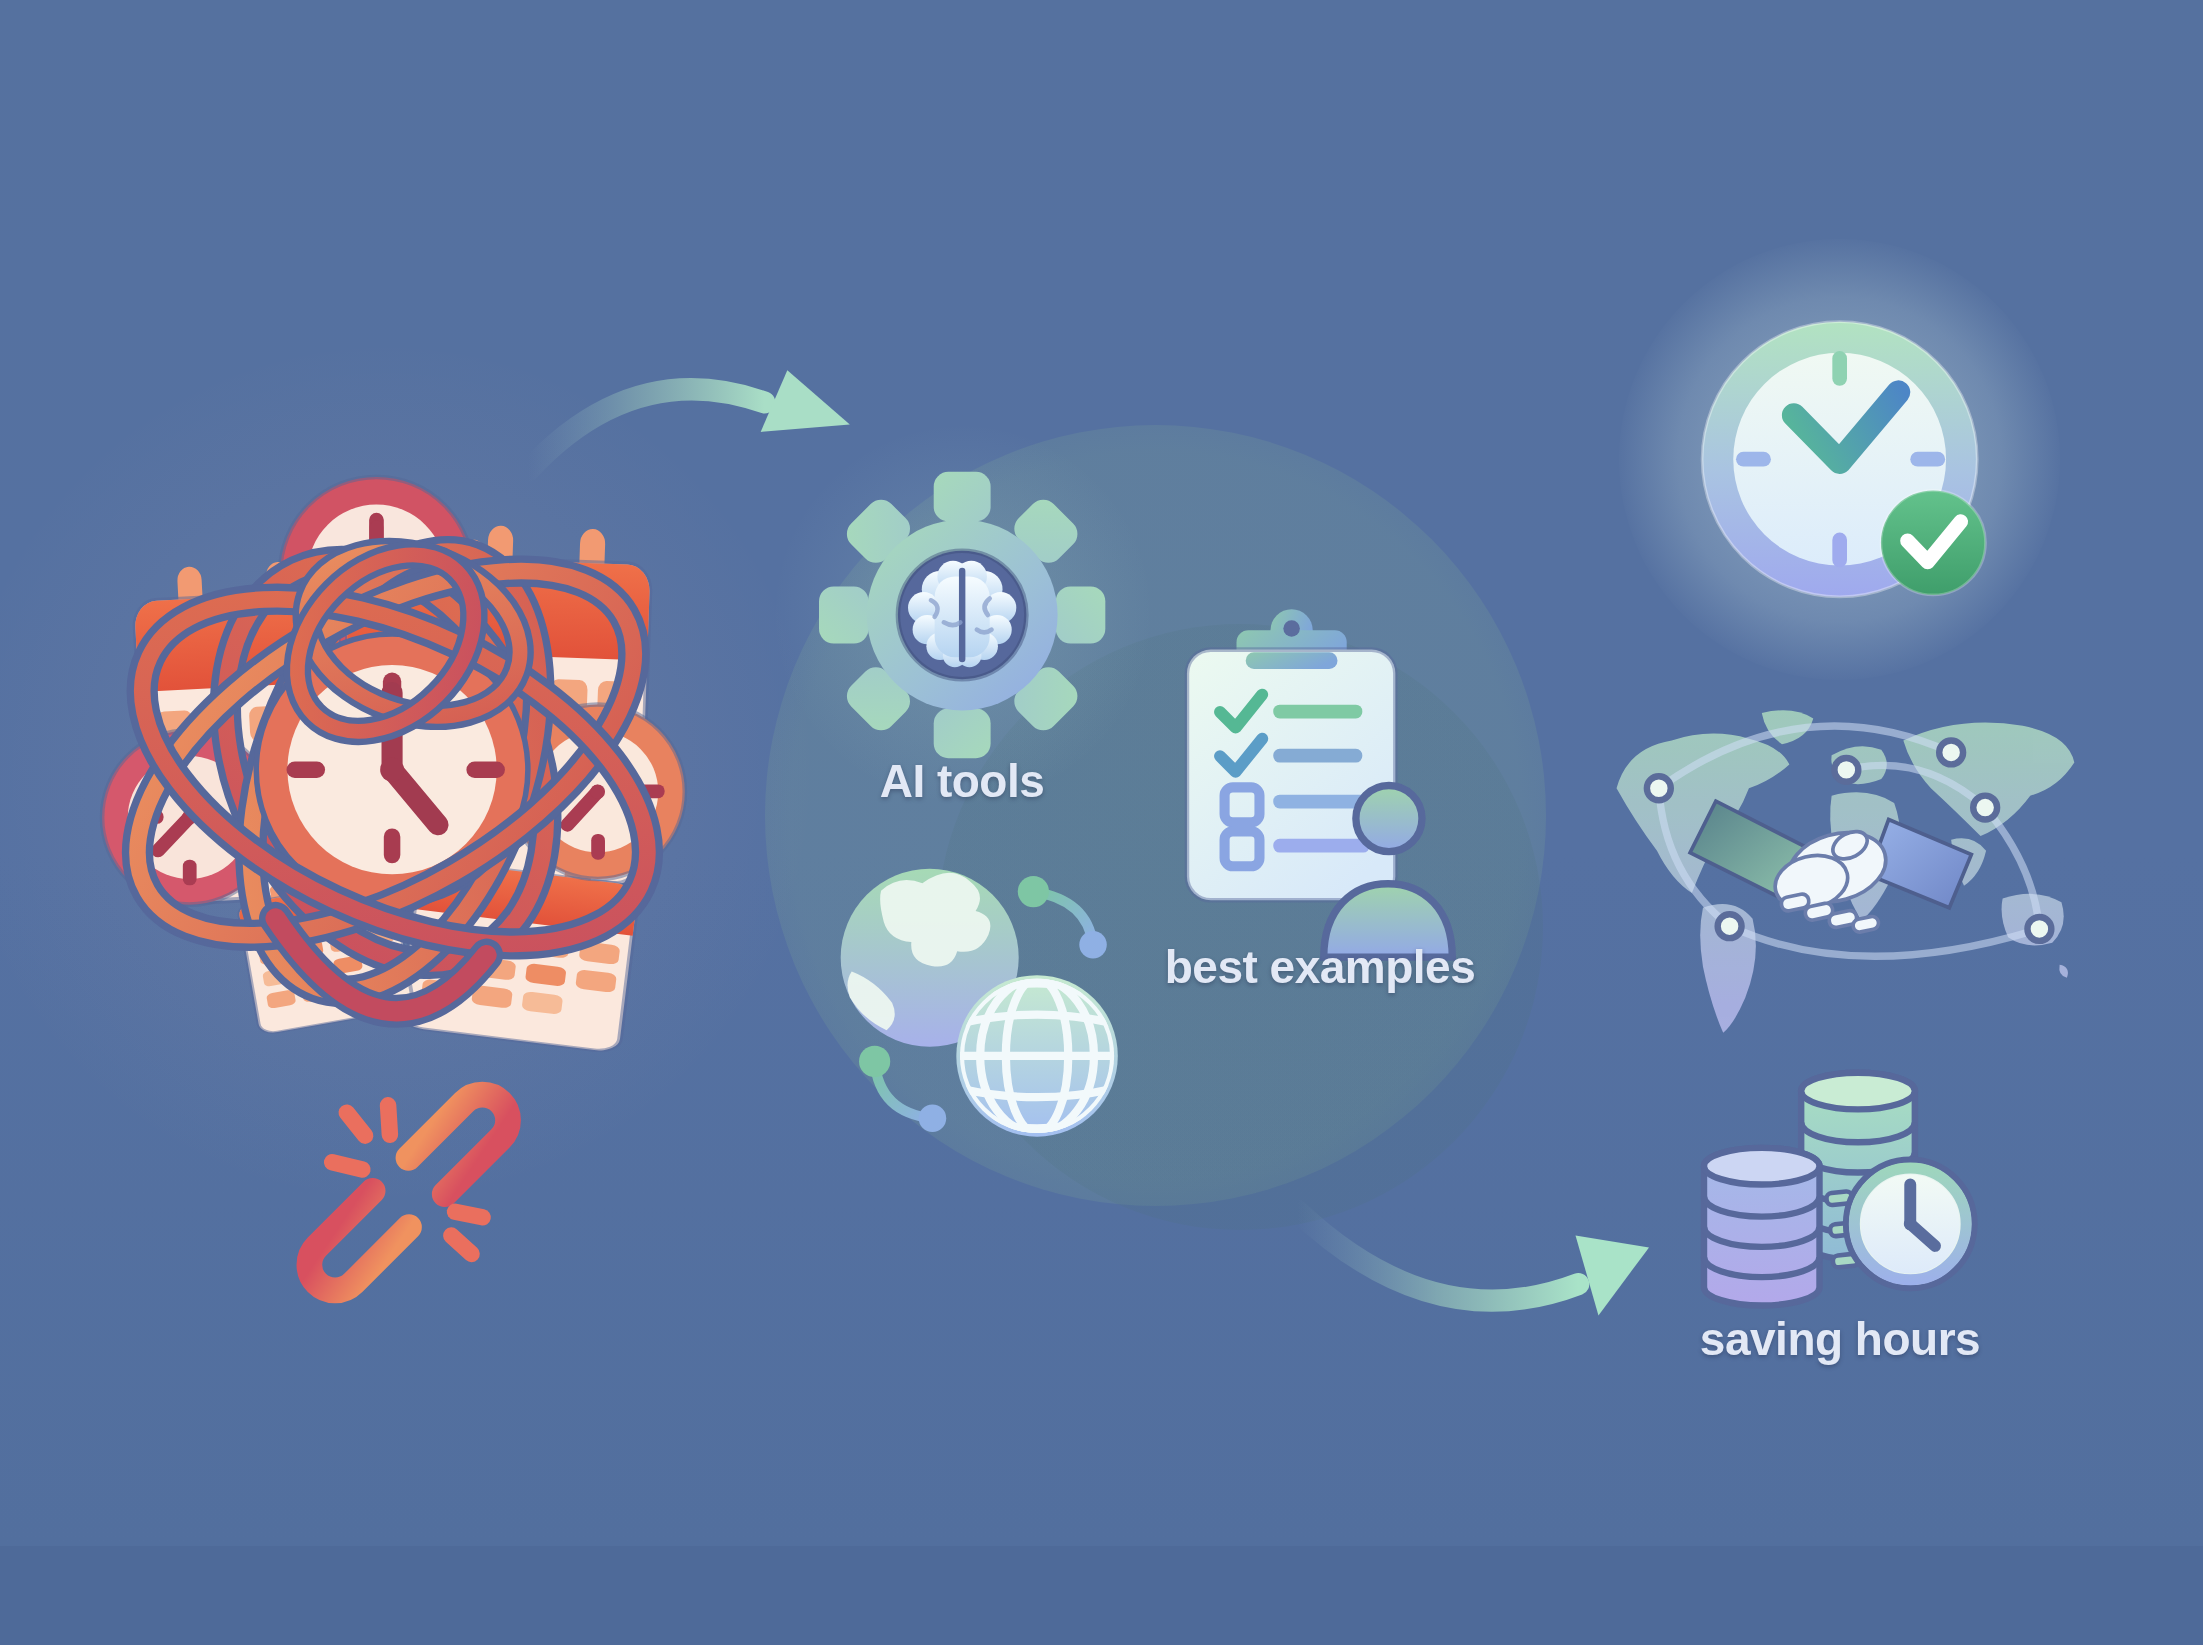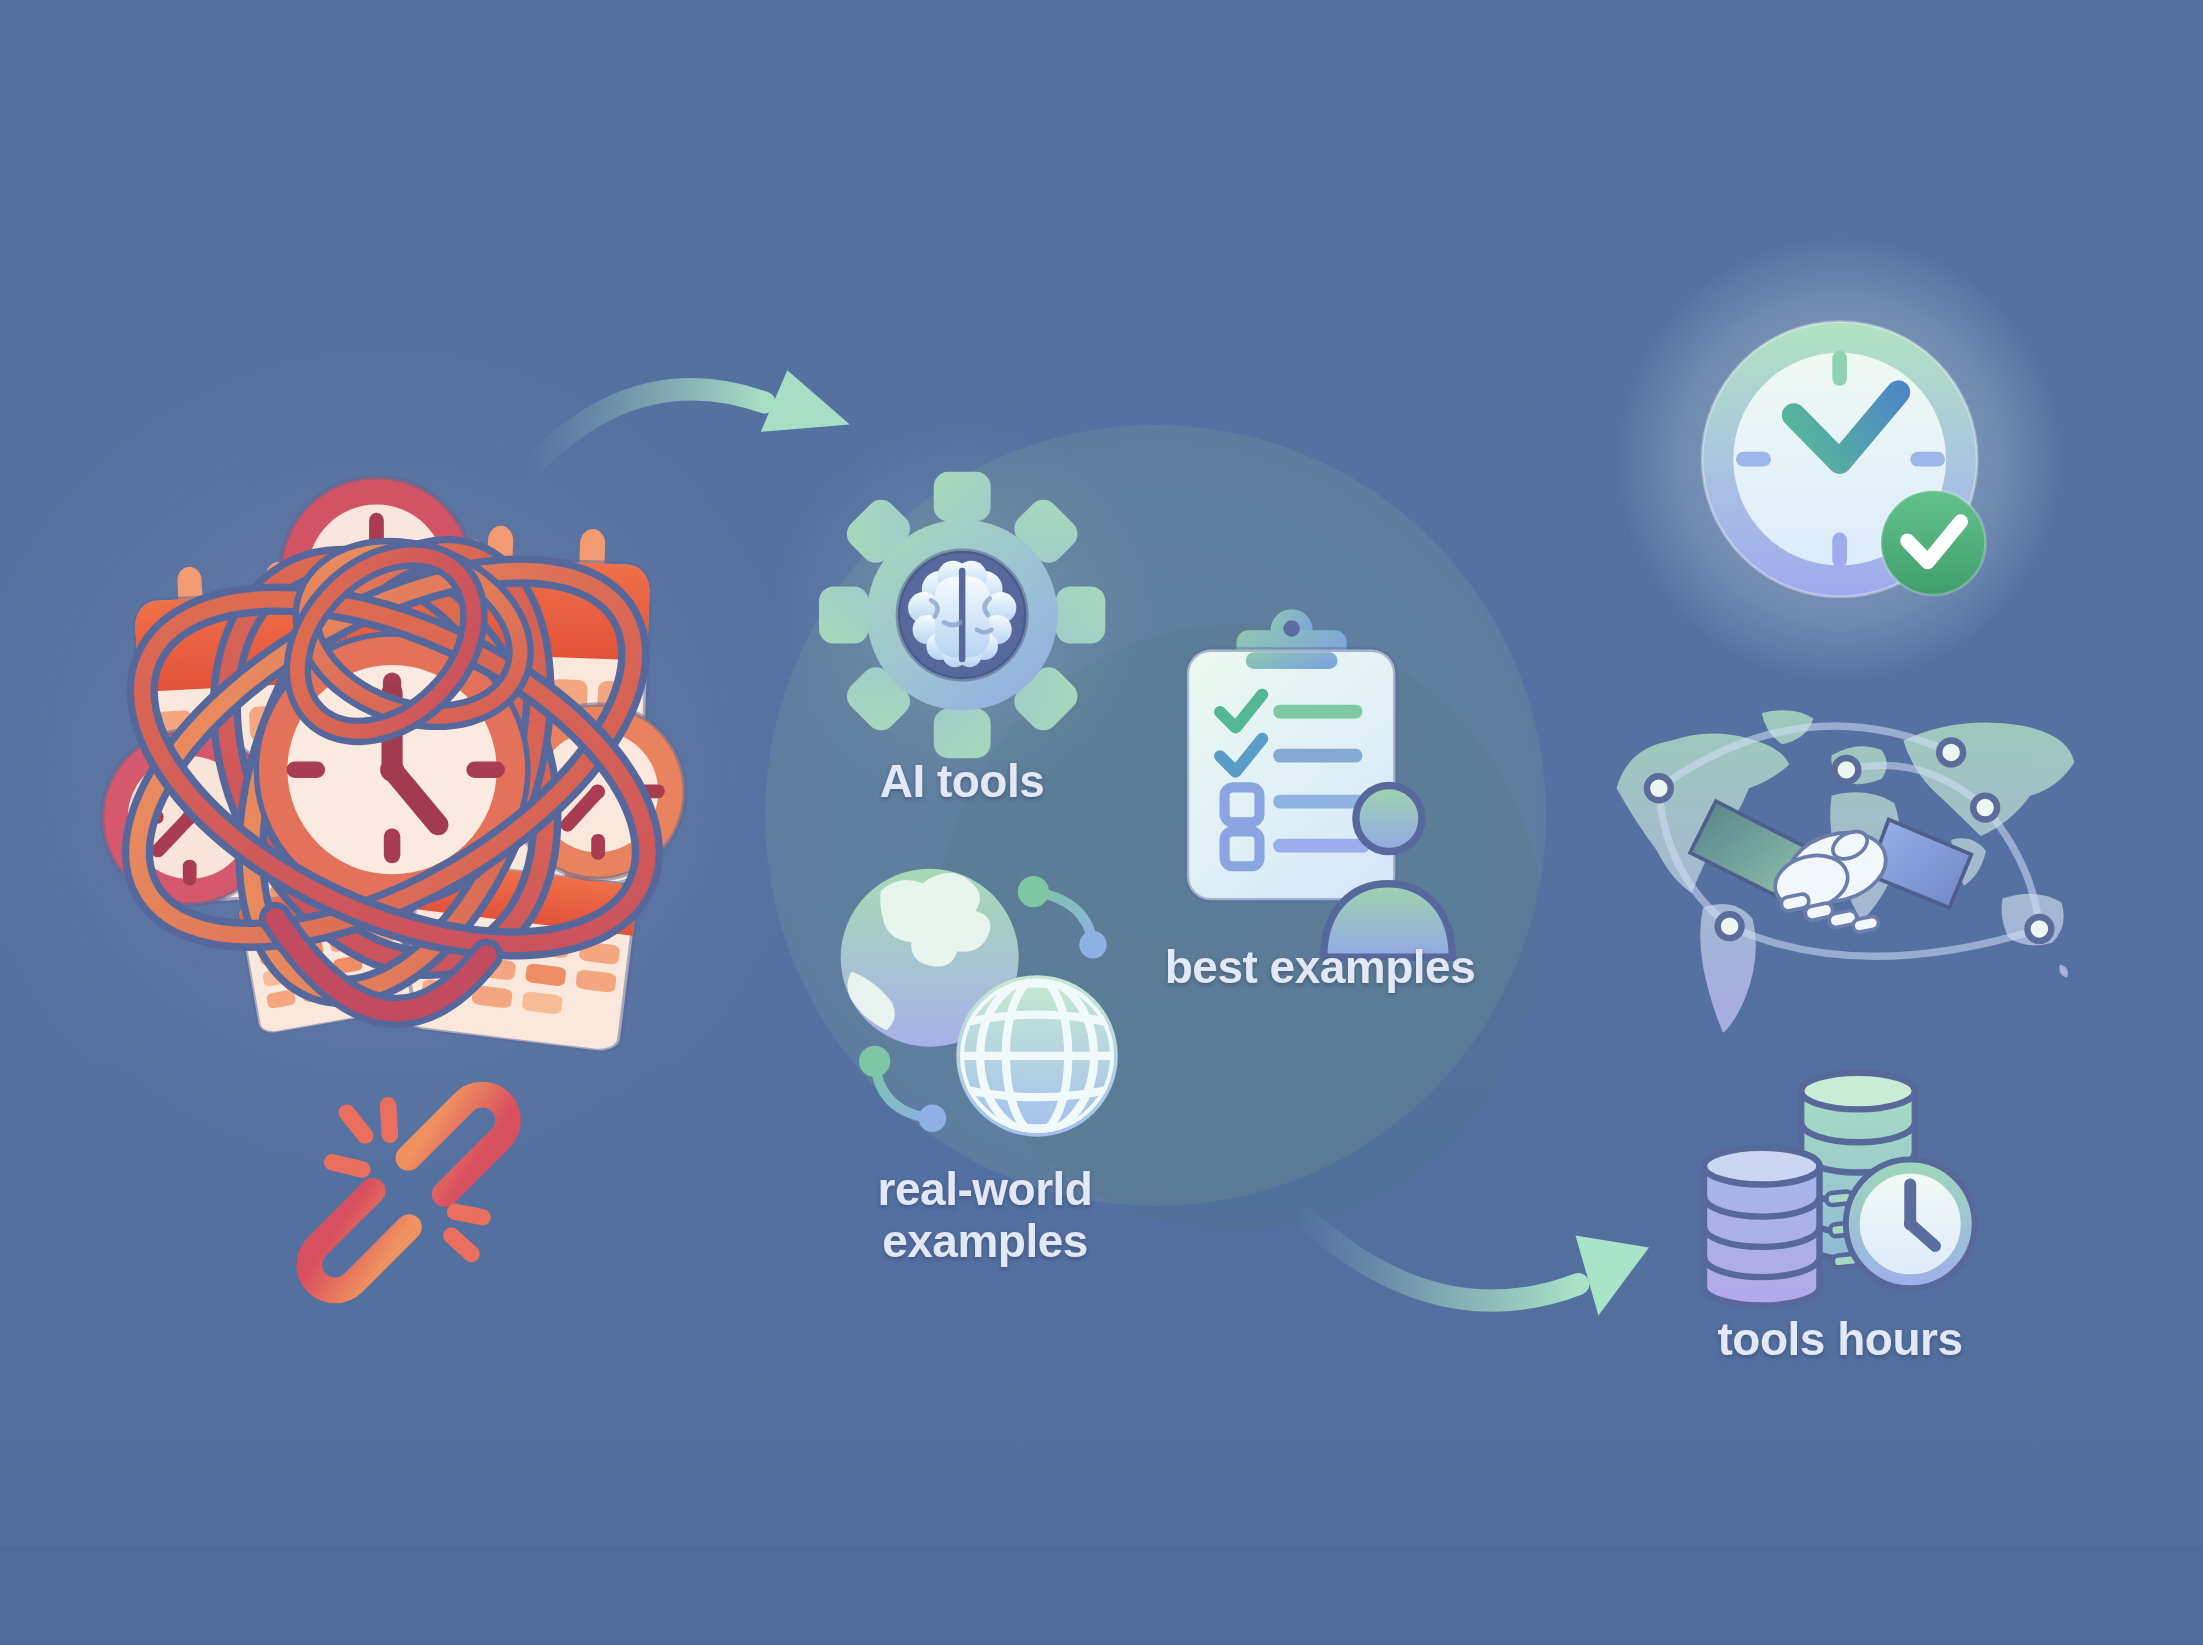--- a/index.html
+++ b/index.html
@@ -465,20 +465,16 @@
       <circle cx="240" cy="193" r="70" fill="#e8f4f0" stroke="#57689b" stroke-width="7"></circle>
       <circle cx="240" cy="193" r="61" fill="none" stroke="url(#ringS)" stroke-width="12"></circle>
       <circle cx="240" cy="193" r="54" fill="url(#faceS)"></circle>
       <path d="M240,150 L240,193 L267,217" fill="none" stroke="#5a6d9e" stroke-width="13" stroke-linecap="round" stroke-linejoin="round"></path>
       <circle cx="240" cy="193" r="7" fill="#5a6d9e"></circle>
     </g>
   </svg>
 
   <div class="label" style="left:962px;top:755px;">AI tools</div>
   <div class="label" style="left:1320px;top:941px;">best examples</div>
-  <div class="label" style="left:985px;top:1163px;">
-    <div>real-world</div>
-    <div>examples</div>
-  </div>
-  <div class="label" style="left:1840px;top:1313px;">tools hours</div>
+  <div class="label" style="left:1840px;top:1313px;">saving hours</div>
 
 </div>
 
 
 </body></html>

